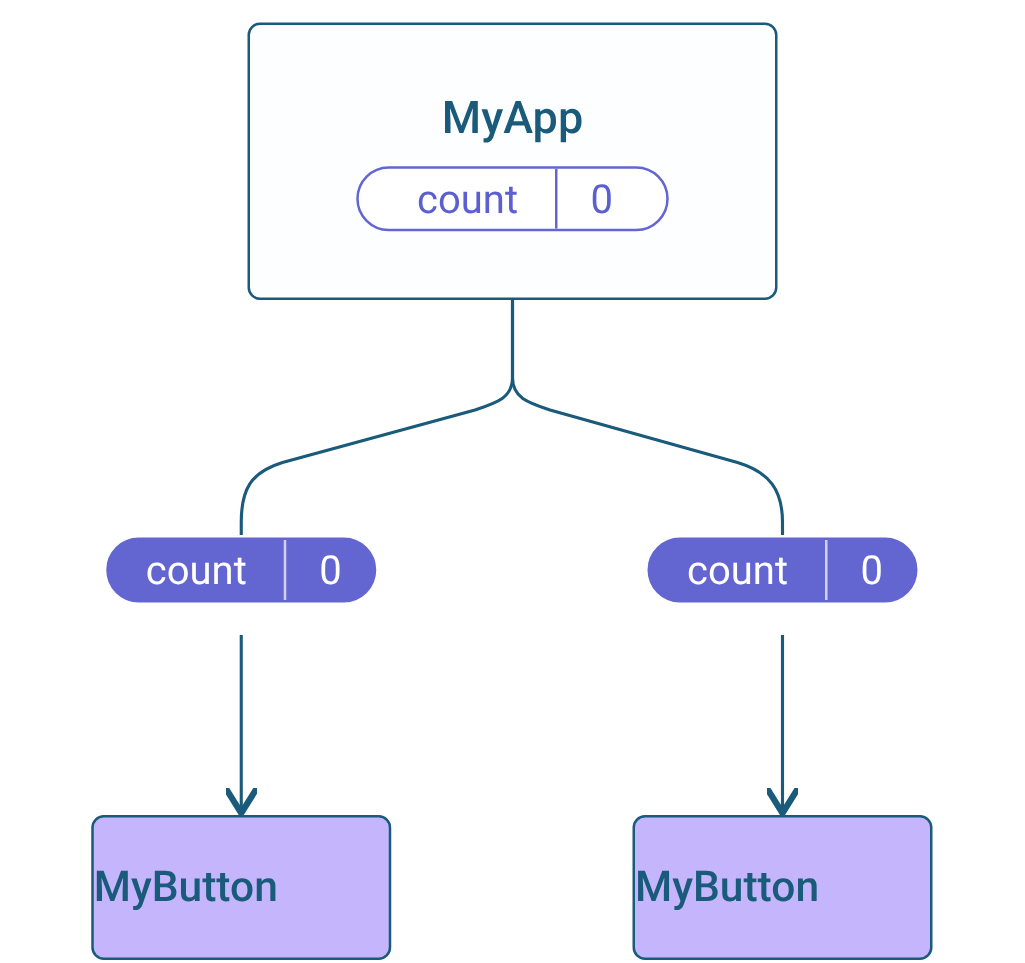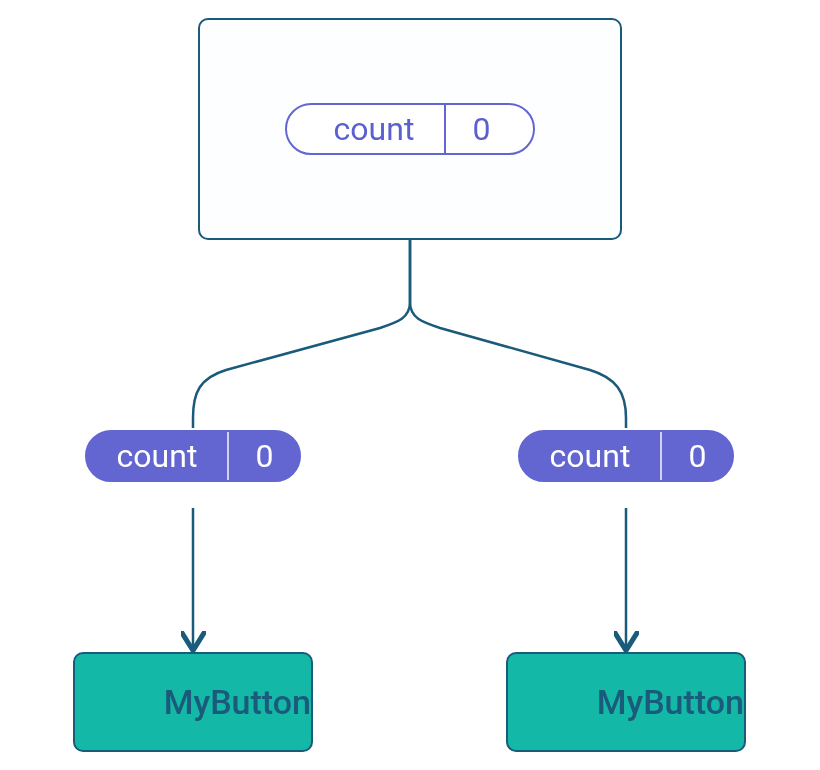--- a/index.html
+++ b/index.html
@@ -95,27 +95,27 @@
       width: 240px;
     }
     .child-pill-wrapper.right {
       left: 506px;
       top: 430px;
       width: 240px;
     }
     .child-box {
       position: absolute;
       width: 240px;
-      height: 100px;
+      height: 116px;
       border: 2px solid #1a5a7a;
       border-radius: 10px;
-      background: #14b8a6;
+      background: #c4b5fd;
       display: flex;
       align-items: center;
-      justify-content: flex-end;
+      justify-content: flex-start;
     }
     .child-box.left {
       left: 73px;
       top: 652px;
     }
     .child-box.right {
       left: 506px;
       top: 652px;
     }
     .child-title {
@@ -149,20 +149,21 @@
   <path d="M 410 240 L 410 302
            C 410 318, 422 322, 440 328
            L 590 370
            C 616 378, 626 392, 626 418 L 626 428" fill="none" stroke="#1a5a7a" stroke-width="2.5"></path>
 
   <line x1="193" y1="508" x2="193" y2="648" stroke="#1a5a7a" stroke-width="2.5" marker-end="url(#arrowhead)"></line>
   <line x1="626" y1="508" x2="626" y2="648" stroke="#1a5a7a" stroke-width="2.5" marker-end="url(#arrowhead)"></line>
 </svg>
 
 <div class="root-box">
+  <div class="root-title">MyApp</div>
   <div class="pill pill-outline root-pill">
     <div class="pill-label">count</div>
     <div class="pill-divider"></div>
     <div class="pill-value">0</div>
   </div>
 </div>
 
 <div class="child-pill-wrapper left">
   <div class="pill pill-filled">
     <div class="pill-label">count</div>

